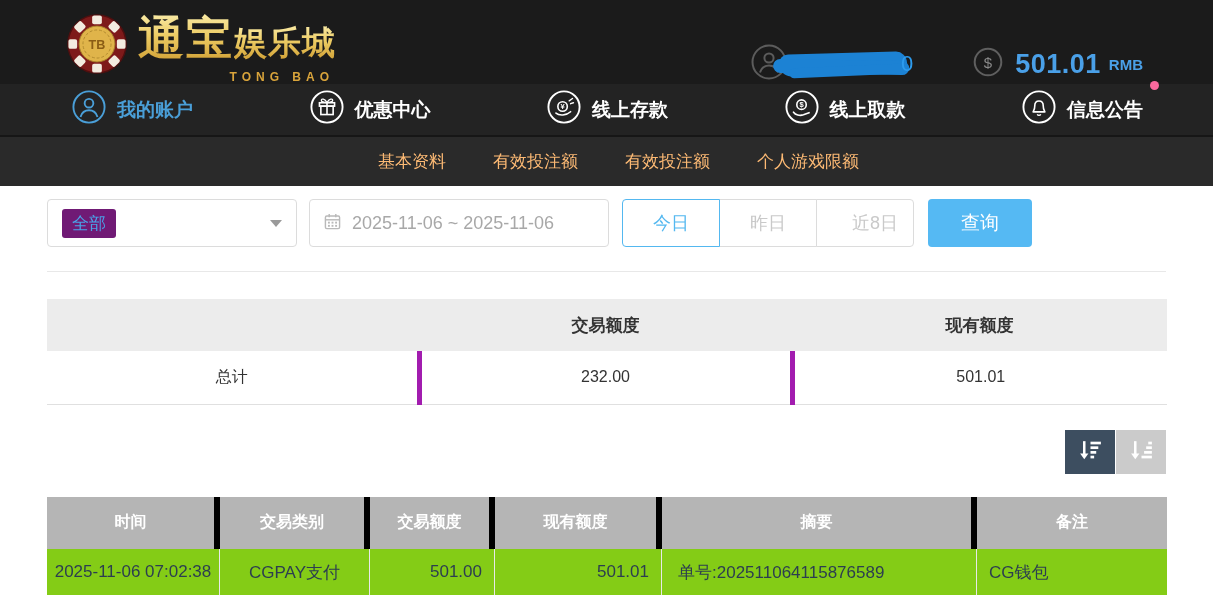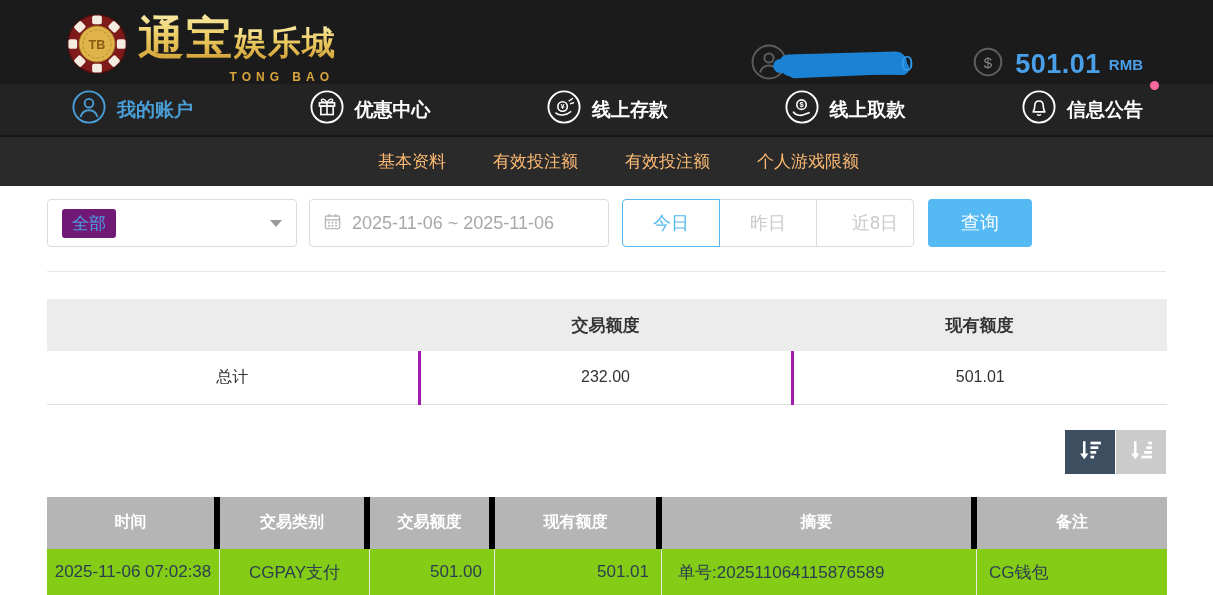--- a/index.html
+++ b/index.html
@@ -69,21 +69,21 @@
   .search-btn { width:104px; margin-left:2px; background:#55b9f3; border:none; border-radius:4px;
     color:#fff; font-size:19px; cursor:pointer; font-family:inherit; }
   .filter-divider { margin-top:24px; border-bottom:1px solid #e8e8e8; }
 
   
   .summary-table { margin-top:27px; width:100%; border-collapse:collapse; table-layout:fixed; }
   .summary-table thead tr { background:#ececec; height:52px; }
   .summary-table th { font-size:17px; color:#333; font-weight:bold; text-align:center; }
   .summary-table tbody tr { height:53px; border-bottom:1px solid #e0e0e0; }
   .summary-table td { font-size:16px; color:#333; text-align:center; background:#fff; }
-  .summary-table td + td { border-left:3px solid #a21caf; }
+  .summary-table td + td { border-left:5px solid #a21caf; }
 
   
   .sort-row { margin-top:25px; display:flex; justify-content:flex-end; gap:1px; }
   .sort-btn { width:50px; height:44px; display:flex; align-items:center; justify-content:center;
     cursor:pointer; border:none; }
   .sort-btn.desc { background:#3d4e60; }
   .sort-btn.asc { background:#cbcbcb; }
 
   
   .records-table { margin-top:23px; width:100%; border-collapse:separate; border-spacing:0;

